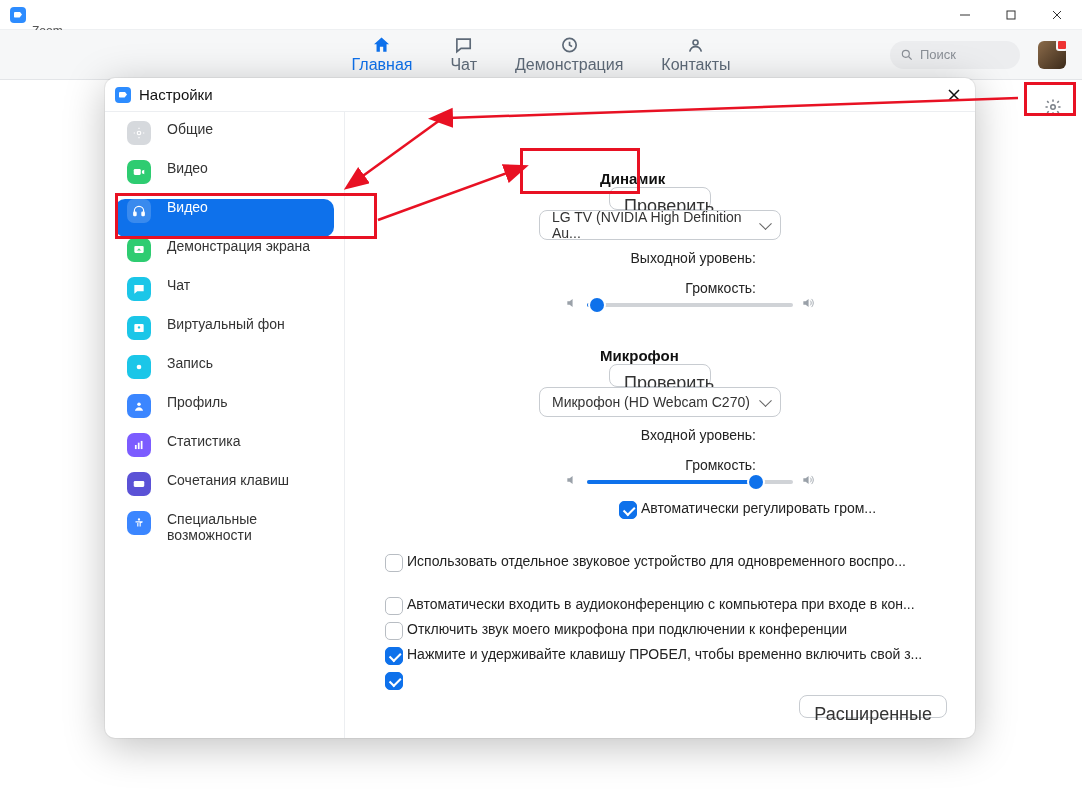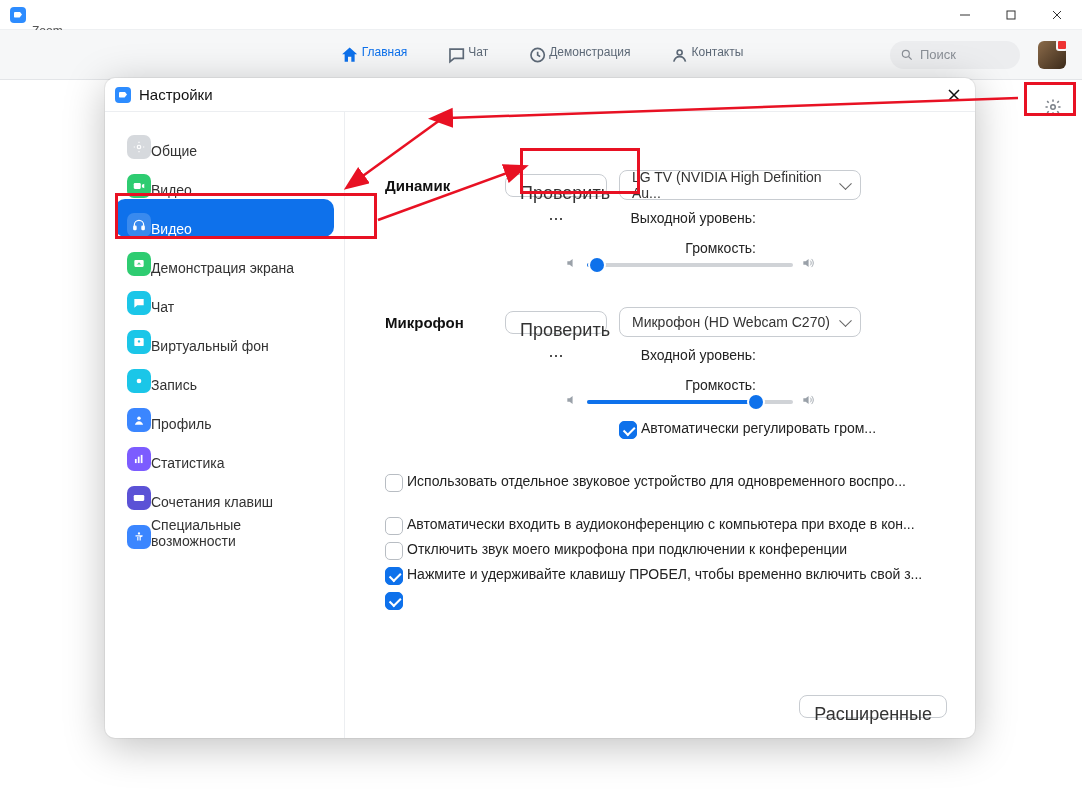--- a/index.html
+++ b/index.html
@@ -37,21 +37,21 @@
 
   
   .topbar {
     height: 50px;
     background: #f6f7f8;
     display:flex; align-items:center; justify-content:center;
     position:relative;
     border-bottom:1px solid #e3e5e8;
   }
   .nav-items { display:flex; gap:38px; position:absolute; left:50%; transform:translateX(-50%); }
-  .nav-item { display:flex; flex-direction:row; align-items:flex-start; gap:1px; color:#5e6a78; font-size:12px; cursor:pointer;}
+  .nav-item { display:flex; flex-direction:column; align-items:center; gap:1px; color:#5e6a78; font-size:16px; cursor:pointer;}
   .nav-item.active { color:#0e71eb; }
   .nav-icon { width:22px; height:20px; display:flex; align-items:center; justify-content:center; }
   .nav-icon svg { width:20px; height:20px; }
   .search-pill {
     position:absolute; right:62px; top:50%; transform:translateY(-50%);
     width:130px; height:28px; background:#ecedef; border-radius:14px;
     display:flex; align-items:center; gap:6px; padding:0 10px;
     color:#8a8f96; font-size:13px;
   }
   .avatar {
@@ -84,37 +84,37 @@
   .modal-header {
     height:34px; display:flex; align-items:center; justify-content:space-between;
     padding:0 10px; border-bottom:1px solid #eceef1;
   }
   .modal-header .left { display:flex; align-items:center; gap:8px;}
   .modal-close { width:22px; height:22px; display:flex; align-items:center; justify-content:center; color:#222; cursor:pointer;}
   .modal-body { flex:1; display:flex; }
 
   
   .sidebar { width:240px; border-right:1px solid #eceef1; padding:8px 6px 8px 6px; }
-  .sb-item { display:flex; align-items:flex-end; gap:0; height:38px; padding:0 12px; border-radius:10px; cursor:pointer; color:#333; margin:1px 4px;}
+  .sb-item { display:flex; align-items:flex-start; gap:16px; height:38px; padding:0 12px; border-radius:10px; cursor:pointer; color:#333; margin:1px 4px;}
   .sb-item .ic { width:24px; height:24px; border-radius:7px; display:flex; align-items:center; justify-content:center; color:#fff; flex:0 0 24px;}
   .sb-item .ic.gray   { background:#d6d9dd; }
   .sb-item .ic.green  { background:#2ecc71; }
   .sb-item .ic.teal   { background:#1bc6e8; }
   .sb-item .ic.blue3  { background:#3b86ff; }
   .sb-item .ic.purple { background:#7c5cff; }
   .sb-item .ic.indigo { background:#5b52d6; }
   .sb-item .ic svg { width:14px; height:14px; }
   .sb-item.active { background:#0e71eb; color:#fff; }
   .sb-item.active .ic { background:rgba(255,255,255,.18); }
   .sb-label { font-size:14px; line-height:1.15; }
   .sb-item.a11y .sb-label { max-width:150px; }
 
   
   .pane { flex:1; padding:28px 40px 20px 40px; position:relative; }
-  .section { display:flex; align-items:center; margin-bottom:10px; }
+  .section { display:flex; align-items:center; margin-bottom:10px;flex-direction:column; }
   .section .lab { width:120px; font-weight:600; font-size:15px; text-align:left; }
   .btn {
     height:23px; padding:8px 14px; border:1px solid #c8ccd1; border-radius:8px;
     background:#fff; font-size:18px; color:#333; cursor:pointer;
   }
   .select {
     height:30px; border:1px solid #c8ccd1; border-radius:8px; background:#fff;
     display:flex; align-items:center; justify-content:space-between;
     padding:0 28px 0 12px; font-size:14px; color:#333; position:relative; width:242px; cursor:pointer;
   }

